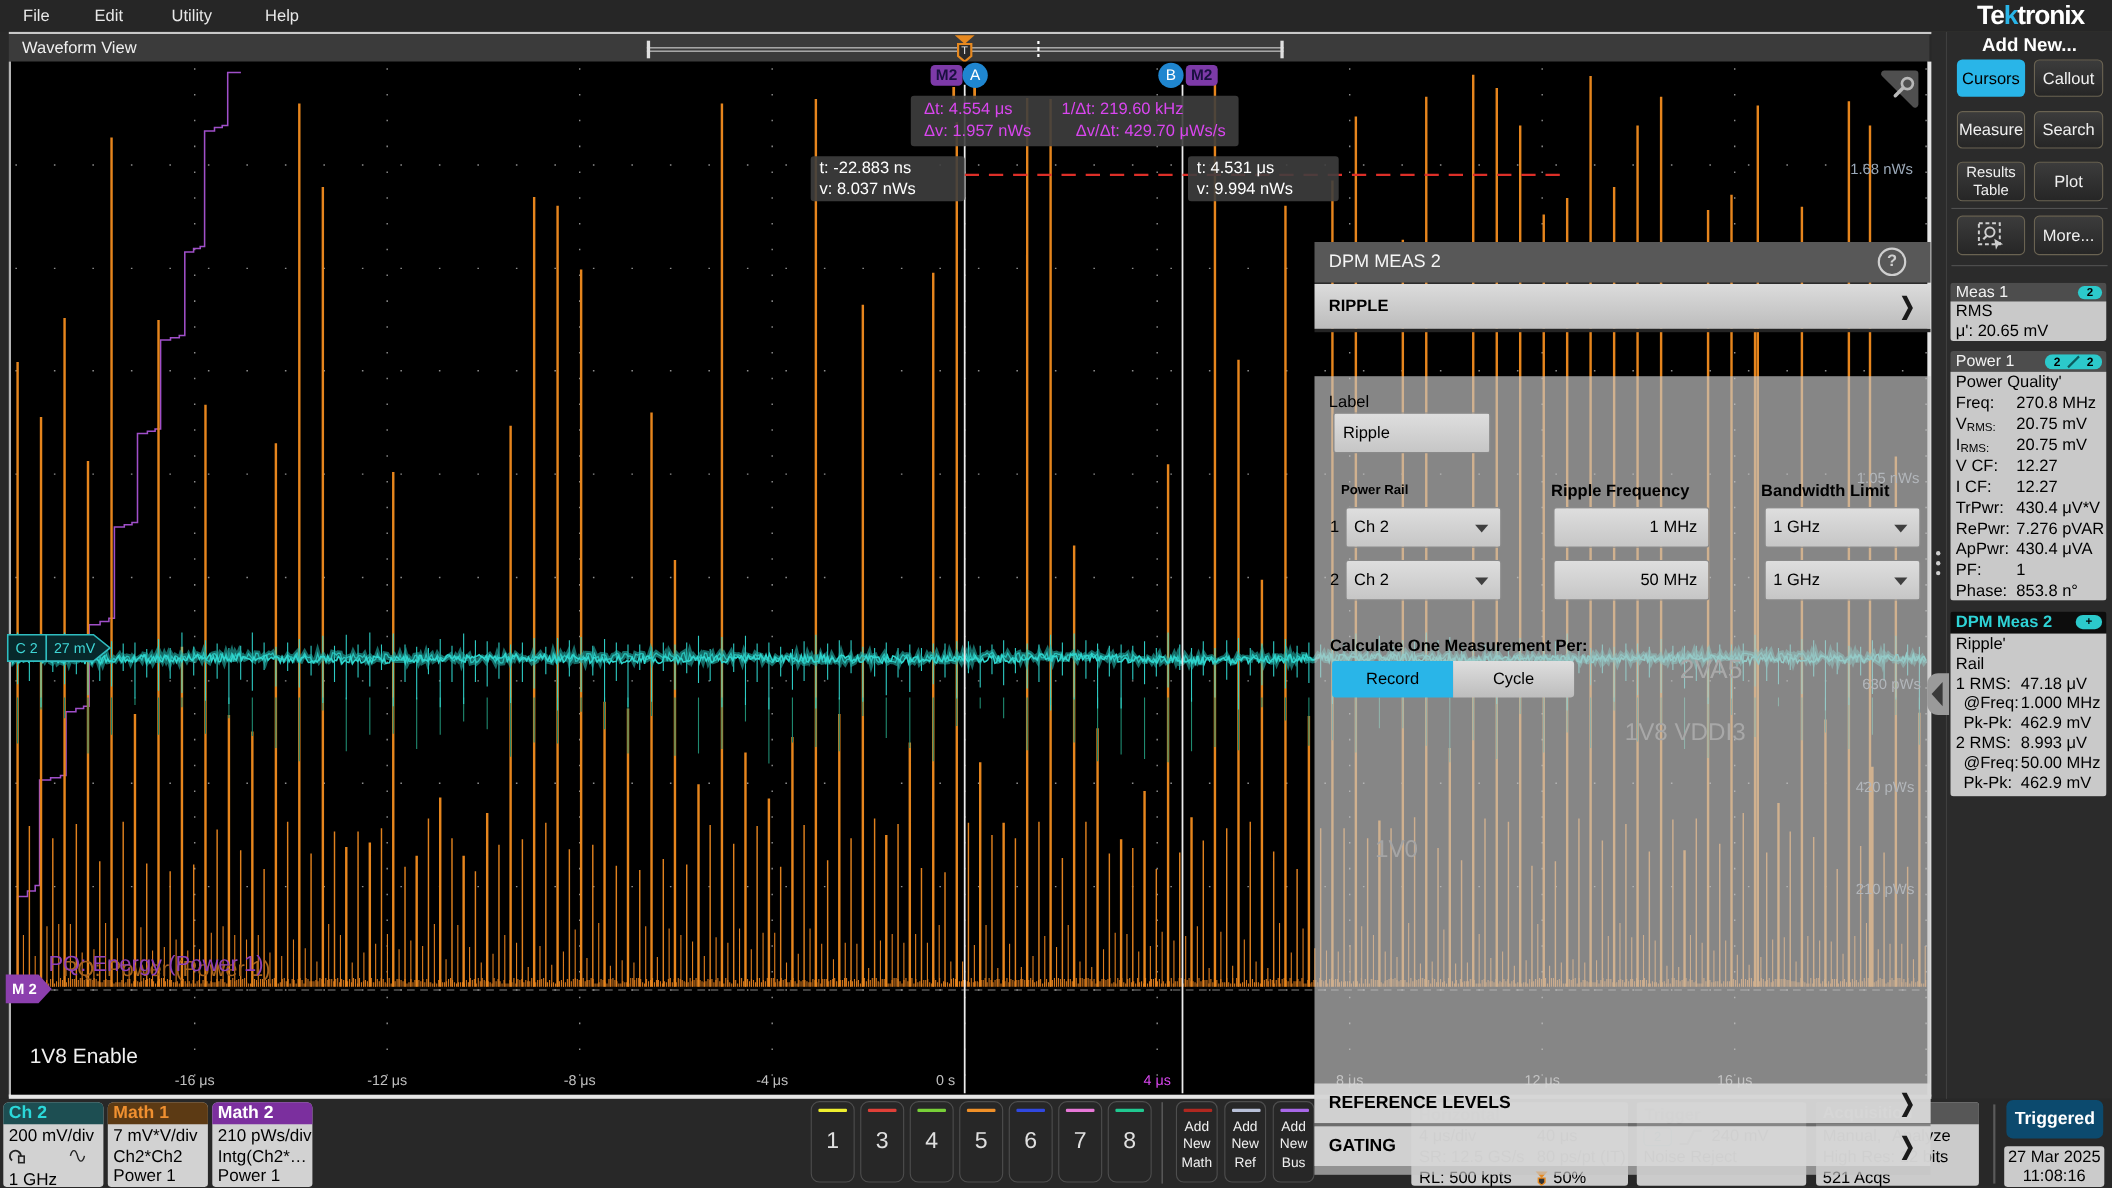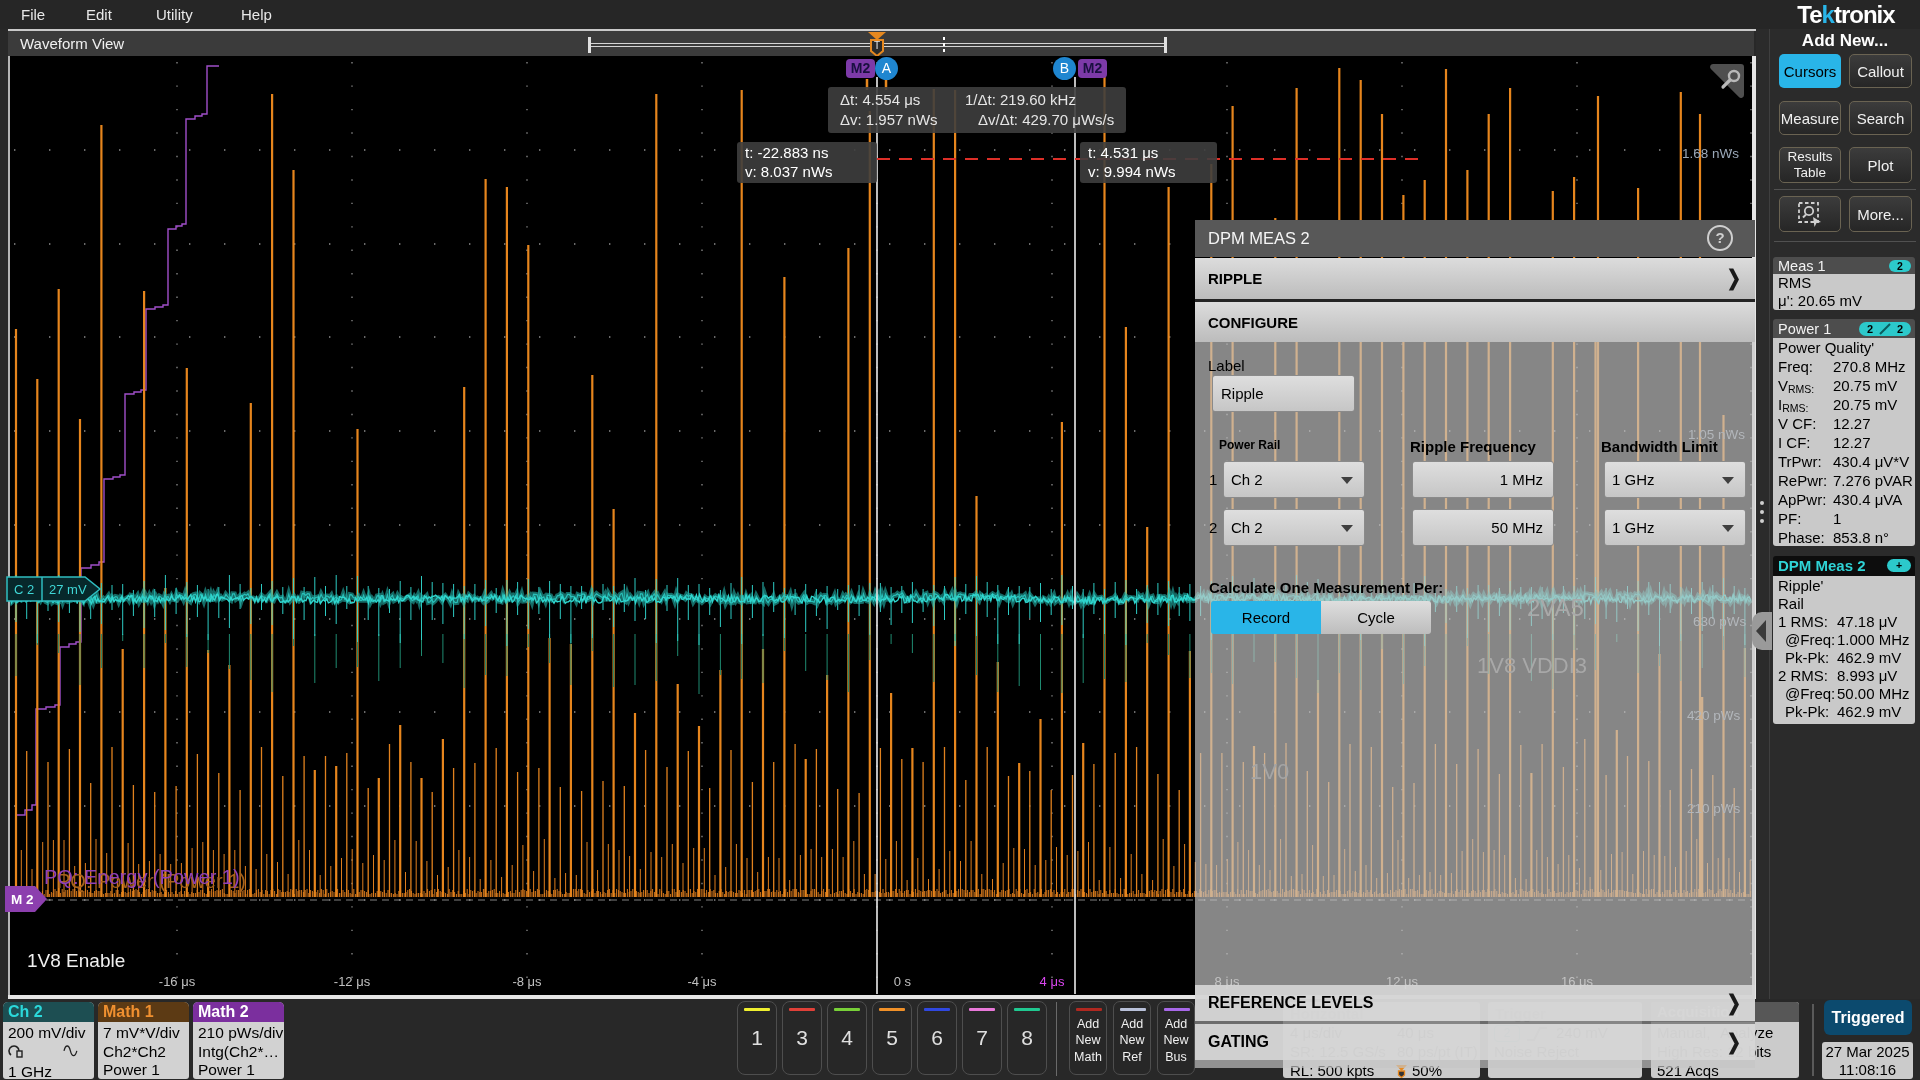--- a/index.html
+++ b/index.html
@@ -75,21 +75,21 @@
       <path d="M867 103H1410" stroke="#dd2f28" stroke-width="2" stroke-dasharray="13,9" fill="none"></path>
       <path d="M857 23V34M876 23V34" stroke="#e6881f" stroke-width="2.5" fill="none"></path>
     </svg>
   </div>
 
 <div class="a" style="left:846px;top:59px;width:29px;height:19px;background:#7d3aa8;border-radius:4px;color:#1a1040;font-size:14px;font-weight:bold;text-align:center;line-height:19px">M2</div>
 <div class="a" style="left:875px;top:57px;width:23px;height:23px;background:#1f86d0;border-radius:50%;color:#fff;font-size:14px;text-align:center;line-height:23px">A</div>
 <div class="a" style="left:1053px;top:57px;width:23px;height:23px;background:#1f86d0;border-radius:50%;color:#fff;font-size:14px;text-align:center;line-height:23px">B</div>
 <div class="a" style="left:1078px;top:59px;width:29px;height:19px;background:#7d3aa8;border-radius:4px;color:#1a1040;font-size:14px;font-weight:bold;text-align:center;line-height:19px">M2</div>
 
-<div class="a" style="left:828px;top:87px;width:298px;height:46px;background:rgba(62,62,62,.9);border-radius:3px;color:#e5e5e5;font-size:15px;padding:3px 0 0 12px;line-height:20px">
+<div class="a" style="left:828px;top:87px;width:298px;height:46px;background:rgba(62,62,62,.9);border-radius:3px;color:#d946ef;font-size:15px;padding:3px 0 0 12px;line-height:20px">
 <span style="display:inline-block;width:125px">Δt: 4.554 μs</span><span>1/Δt: 219.60 kHz</span><br>
 <span style="display:inline-block;width:138px">Δv: 1.957 nWs</span><span>Δv/Δt: 429.70 μWs/s</span></div>
 <div class="a" style="left:737px;top:142px;width:140px;height:41px;background:rgba(62,62,62,.9);border-radius:3px;color:#fff;font-size:15px;padding:1px 0 0 8px;line-height:19px">t: -22.883 ns<br>v: 8.037 nWs</div>
 <div class="a" style="left:1080px;top:142px;width:137px;height:41px;background:rgba(62,62,62,.9);border-radius:3px;color:#fff;font-size:15px;padding:1px 0 0 8px;line-height:19px">t: 4.531 μs<br>v: 9.994 nWs</div>
 
 <svg class="a" width="96" height="26" viewBox="0 0 96 26" style="left:6px;top:576px" xmlns="http://www.w3.org/2000/svg">
 <path d="M1 1H79L94 13L79 25H1Z" fill="#07282b" stroke="#2fbdc0" stroke-width="1.5"></path>
 <line x1="36" y1="1" x2="36" y2="25" stroke="#2fbdc0" stroke-width="1.5"></line>
 <text x="8" y="18" font-size="13" fill="#3fd6d6" font-family="Liberation Sans,sans-serif">C 2</text>
 <text x="43" y="18" font-size="13" fill="#3fd6d6" font-family="Liberation Sans,sans-serif">27 mV</text>
@@ -101,21 +101,21 @@
   </svg>
 
 <div class="a" style="left:57px;top:870px;font-size:20px;color:#a6621c">PQ: Power (Power 1)</div>
 <div class="a" style="left:44px;top:866px;font-size:20px;color:#9040b8">PQ: Energy (Power 1)</div>
 <div class="a" style="left:27px;top:950px;font-size:19px;color:#f0f0f0">1V8 Enable</div>
 
 <div class="a" style="left:147px;top:974px;width:60px;text-align:center;font-size:13px;color:#c0c0c0">-16 μs</div>
 <div class="a" style="left:322px;top:974px;width:60px;text-align:center;font-size:13px;color:#c0c0c0">-12 μs</div>
 <div class="a" style="left:497px;top:974px;width:60px;text-align:center;font-size:13px;color:#c0c0c0">-8 μs</div>
 <div class="a" style="left:672px;top:974px;width:60px;text-align:center;font-size:13px;color:#c0c0c0">-4 μs</div>
-<div class="a" style="left:851px;top:974px;width:60px;text-align:right;font-size:13px;color:#c0c0c0">0 s</div>
+<div class="a" style="left:851px;top:974px;width:60px;text-align:left;font-size:13px;color:#c0c0c0">0 s</div>
 <div class="a" style="left:1022px;top:974px;width:60px;text-align:center;font-size:13px;color:#d946ef">4 μs</div>
 <div class="a" style="left:1197px;top:974px;width:60px;text-align:center;font-size:13px;color:#c0c0c0">8 μs</div>
 <div class="a" style="left:1372px;top:974px;width:60px;text-align:center;font-size:13px;color:#c0c0c0">12 μs</div>
 <div class="a" style="left:1547px;top:974px;width:60px;text-align:center;font-size:13px;color:#c0c0c0">16 μs</div>
 
 <svg class="a" width="40" height="40" viewBox="0 0 40 40" style="left:1707px;top:61px" xmlns="http://www.w3.org/2000/svg">
 <path d="M6 3H34a3 3 0 0 1 3 3V34a3 3 0 0 1-5.1 2.1L3.9 8.1A3 3 0 0 1 6 3Z" fill="#4f4f4f"></path>
 <circle cx="27" cy="15" r="5" fill="none" stroke="#b8b8b8" stroke-width="2.4"></circle>
 <line x1="23" y1="19" x2="16" y2="26" stroke="#b8b8b8" stroke-width="3.2" stroke-linecap="round"></line>
   </svg>
@@ -273,21 +273,20 @@
 </div>
 <div class="a" style="left:1760px;top:501px;width:4px;height:4px;border-radius:50%;background:#cfcfcf"></div>
 <div class="a" style="left:1760px;top:510px;width:4px;height:4px;border-radius:50%;background:#cfcfcf"></div>
 <div class="a" style="left:1760px;top:519px;width:4px;height:4px;border-radius:50%;background:#cfcfcf"></div>
 
 <div class="a" style="left:1195px;top:220px;width:560px;height:848px">
  <div class="a" style="left:0;top:0;width:560px;height:37px;background:#585858;color:#f5f5f5;font-size:16.5px;line-height:37px;padding-left:13px">DPM MEAS 2</div>
  <div class="a" style="left:512px;top:5px;width:26px;height:26px;border:2.5px solid #cfcfcf;border-radius:50%;color:#cfcfcf;font-size:15px;font-weight:bold;text-align:center;line-height:21px">?</div>
  <div class="gbar" style="left:0;top:38px;width:560px;height:41px">RIPPLE<span class="chev">❯</span></div>
  <div class="a" style="left:0;top:79px;width:560px;height:3px;background:#242424"></div>
- <div class="gbar" style="left:0;top:82px;width:560px;height:40px">CONFIGURE</div>
  <div class="a" style="left:0;top:122px;width:560px;height:726px;background:rgba(198,198,198,.68)">
   <div class="a" style="left:13px;top:15px;font-size:15px;color:#000">Label</div>
   <div class="ctl" style="left:17px;top:33px;width:143px;height:37px;padding-left:8px">Ripple</div>
   <div class="a" style="left:24px;top:96px;font-size:12px;font-weight:bold;color:#000">Power Rail</div>
   <div class="a" style="left:215px;top:96px;font-size:15px;font-weight:bold;color:#000">Ripple Frequency</div>
   <div class="a" style="left:406px;top:96px;font-size:15px;font-weight:bold;color:#000">Bandwidth Limit</div>
   <div class="a" style="left:14px;top:129px;font-size:15px;color:#000">1</div>
   <div class="ctl" style="left:28px;top:119px;width:142px;height:37px;padding-left:7px">Ch 2<span class="ddarr"></span></div>
   <div class="ctl" style="left:217px;top:119px;width:142px;height:37px;justify-content:flex-end;padding-right:10px">1 MHz</div>
   <div class="ctl" style="left:409px;top:119px;width:142px;height:37px;padding-left:7px">1 GHz<span class="ddarr"></span></div>

